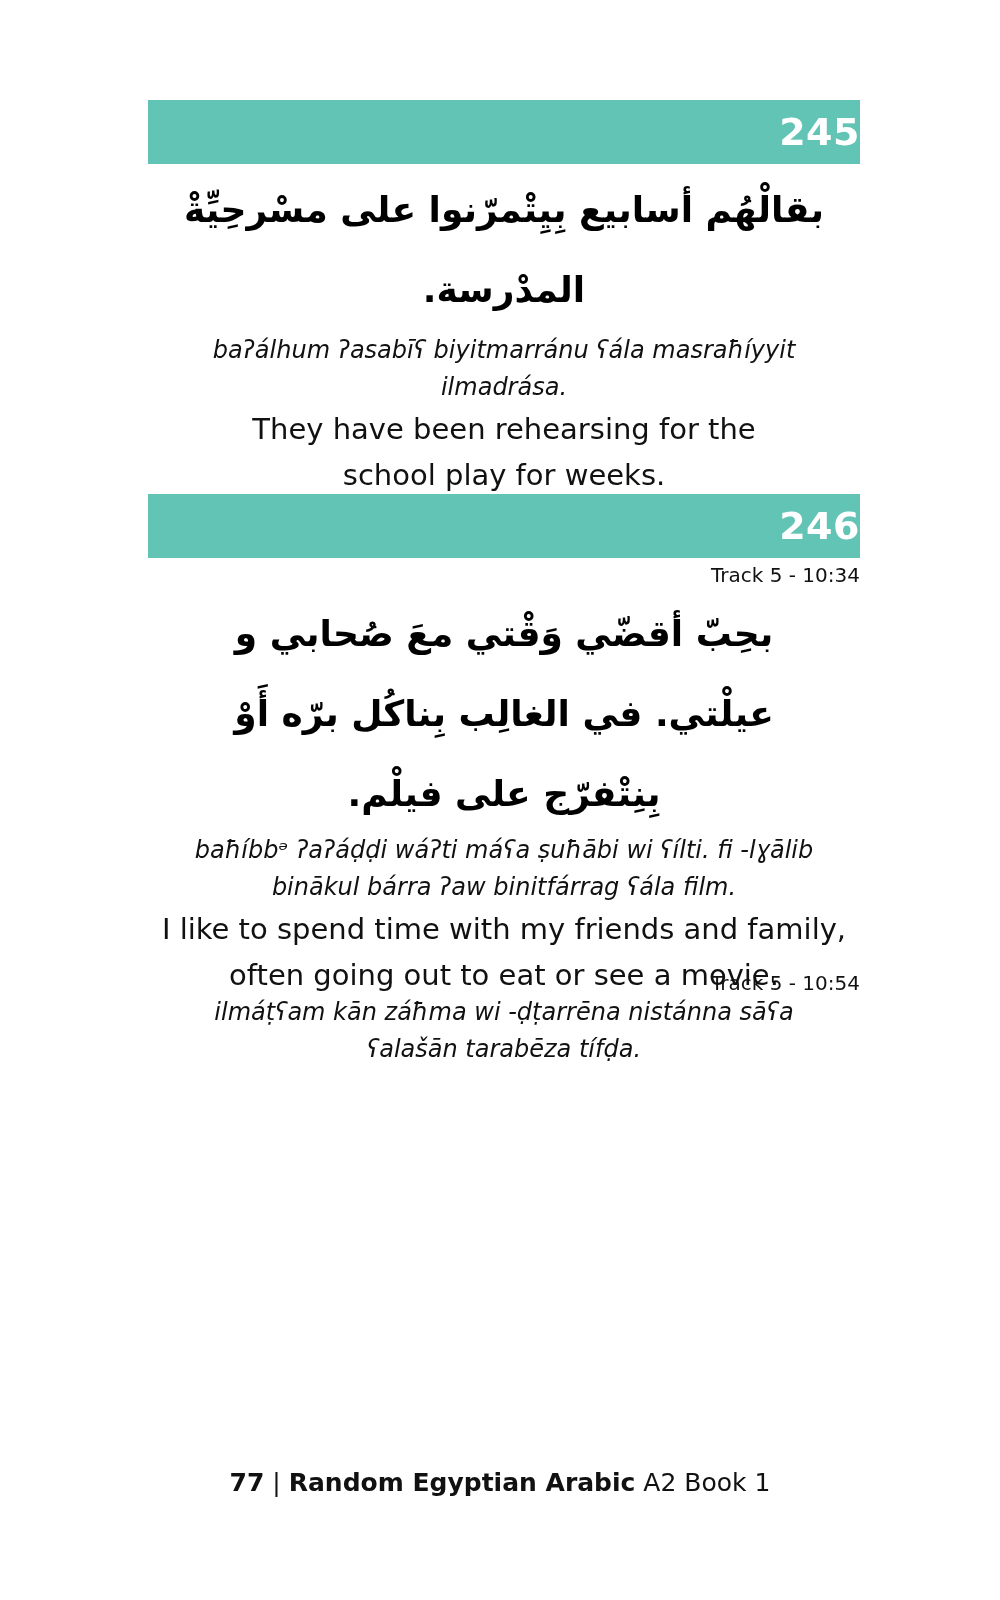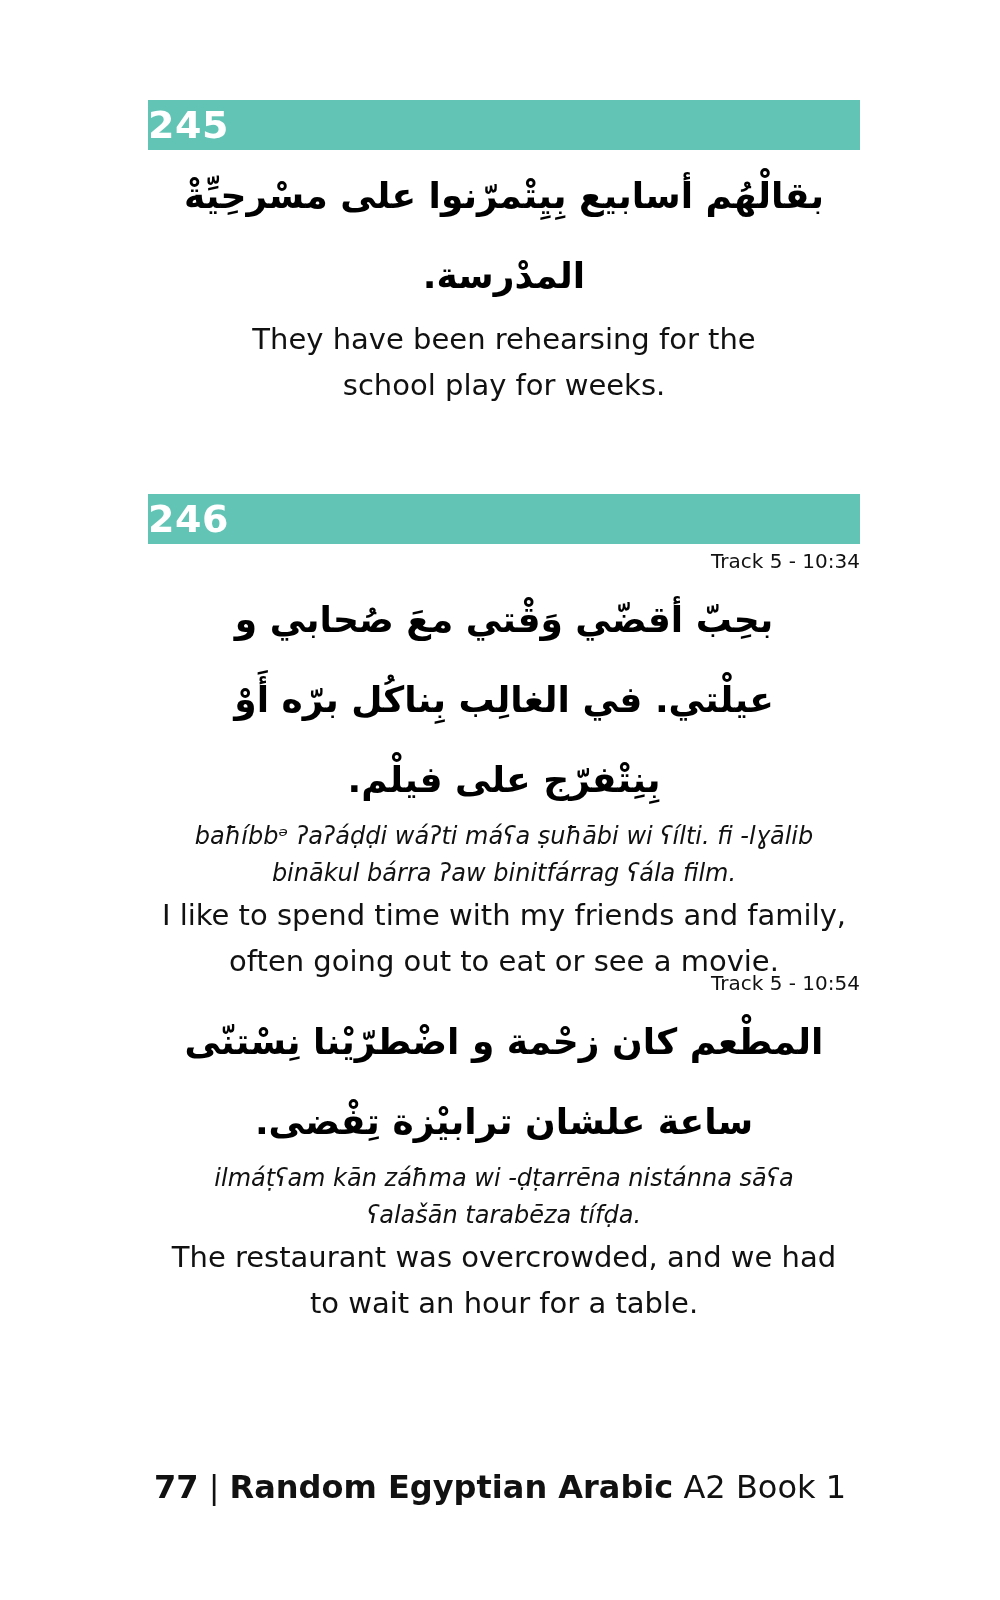--- a/index.html
+++ b/index.html
@@ -1,52 +1,51 @@
 <!DOCTYPE html>
 <html><head>
   <meta charset="utf-8">
   <style>
     html, body { margin: 0; padding: 0; background: #ffffff; }
     body { width: 1000px; height: 1600px; position: relative; font-family: "DejaVu Sans", sans-serif; color: #111; overflow: hidden; }
     .entry { position: absolute; left: 148px; width: 712px; }
-    .banner { height: 50px; background: #61c4b5; display: flex; align-items: center; justify-content: flex-start; }
+    .banner { height: 64px; background: #61c4b5; display: flex; align-items: center; justify-content: flex-end; }
     .banner .num { color: #ffffff; font-family: "DejaVu Sans", sans-serif; font-weight: bold; font-size: 38px; letter-spacing: 0.5px; }
     .track { text-align: right; font-family: "DejaVu Sans", sans-serif; font-size: 20px; color: #111; margin-top: 4px; height: 26px; line-height: 26px; }
     .arabic { direction: rtl; text-align: center; font-family: "DejaVu Sans", sans-serif; font-weight: bold; font-size: 36px; line-height: 80px; margin-top: 6px; color: #000; }
     .translit { text-align: center; font-family: "DejaVu Sans", sans-serif; font-style: italic; font-size: 24px; line-height: 37px; color: #111; }
     .english { text-align: center; font-family: "DejaVu Sans", sans-serif; font-size: 29px; line-height: 46px; color: #111; }
-    .footer { position: absolute; left: 0; width: 1000px; top: 1468px; text-align: center; font-family: "DejaVu Sans", sans-serif; font-size: 32px; color: #111; }
+    .footer { position: absolute; left: 0; width: 1000px; top: 1468px; text-align: center; font-family: "DejaVu Sans", sans-serif; font-size: 25px; color: #111; }
     .footer .b { font-weight: bold; }
   </style>
 </head>
 <body>
 
 <div class="entry" style="top:100px;">
   <div class="banner">
     <span class="num">245</span>
   </div>
   <div class="arabic" style="width:690px;margin-left:11px;">بقالْهُم أسابيع بِيِتْمرّنوا على مسْرحِيِّةْ المدْرسة.</div>
+  <div class="translit" style="width:610px;margin:2px auto 0;">baʔálhum ʔasabīʕ biyitmarránu ʕála masraħíyyit ilmadrása.</div>
   <div class="english" style="width:560px;margin:0 auto;">They have been rehearsing for the school play for weeks.</div>
 </div>
 
 <div class="entry" style="top:494px;">
   <div class="banner">
     <span class="num">246</span>
   </div>
   <div class="track">Track 5 - 10:34</div>
   <div class="arabic" style="width:640px;margin-left:36px;">بحِبّ أقضّي وَقْتي معَ صُحابي و عيلْتي. في الغالِب بِناكُل برّه أَوْ بِنِتْفرّج على فيلْم.</div>
   <div class="translit" style="width:680px;margin:-2px auto 0;">baħíbbᵊ ʔaʔáḍḍi wáʔti máʕa ṣuħābi wi ʕílti. fi -lɣālib binākul bárra ʔaw binitfárrag ʕála film.</div>
   <div class="english" style="width:712px;margin:0 auto;">I like to spend time with my friends and family, often going out to eat or see a movie.</div>
 </div>
 
 <div class="entry" style="top:966px;">
   <div class="track">Track 5 - 10:54</div>
-  <div class="arabic" style="width:660px;margin-left:26px;">المطْعم كان زحْمة و اضْطرّيْنا نِسْتنّى ساعة علشان ترابيْزة تِفْضى.</div>
   <div class="translit" style="width:640px;margin:-2px auto 0;">ilmáṭʕam kān záħma wi -ḍṭarrēna nistánna sāʕa ʕalašān tarabēza tífḍa.</div>
-  <div class="english" style="width:700px;margin:0 auto;">The restaurant was overcrowded, and we had to wait an hour for a table.</div>
 </div>
 
 <div class="footer">
   <span class="b">77</span>
   <span>|</span>
   <span class="b">Random Egyptian Arabic</span>
   <span>A2 Book 1</span>
 </div>
 
 </body></html>

